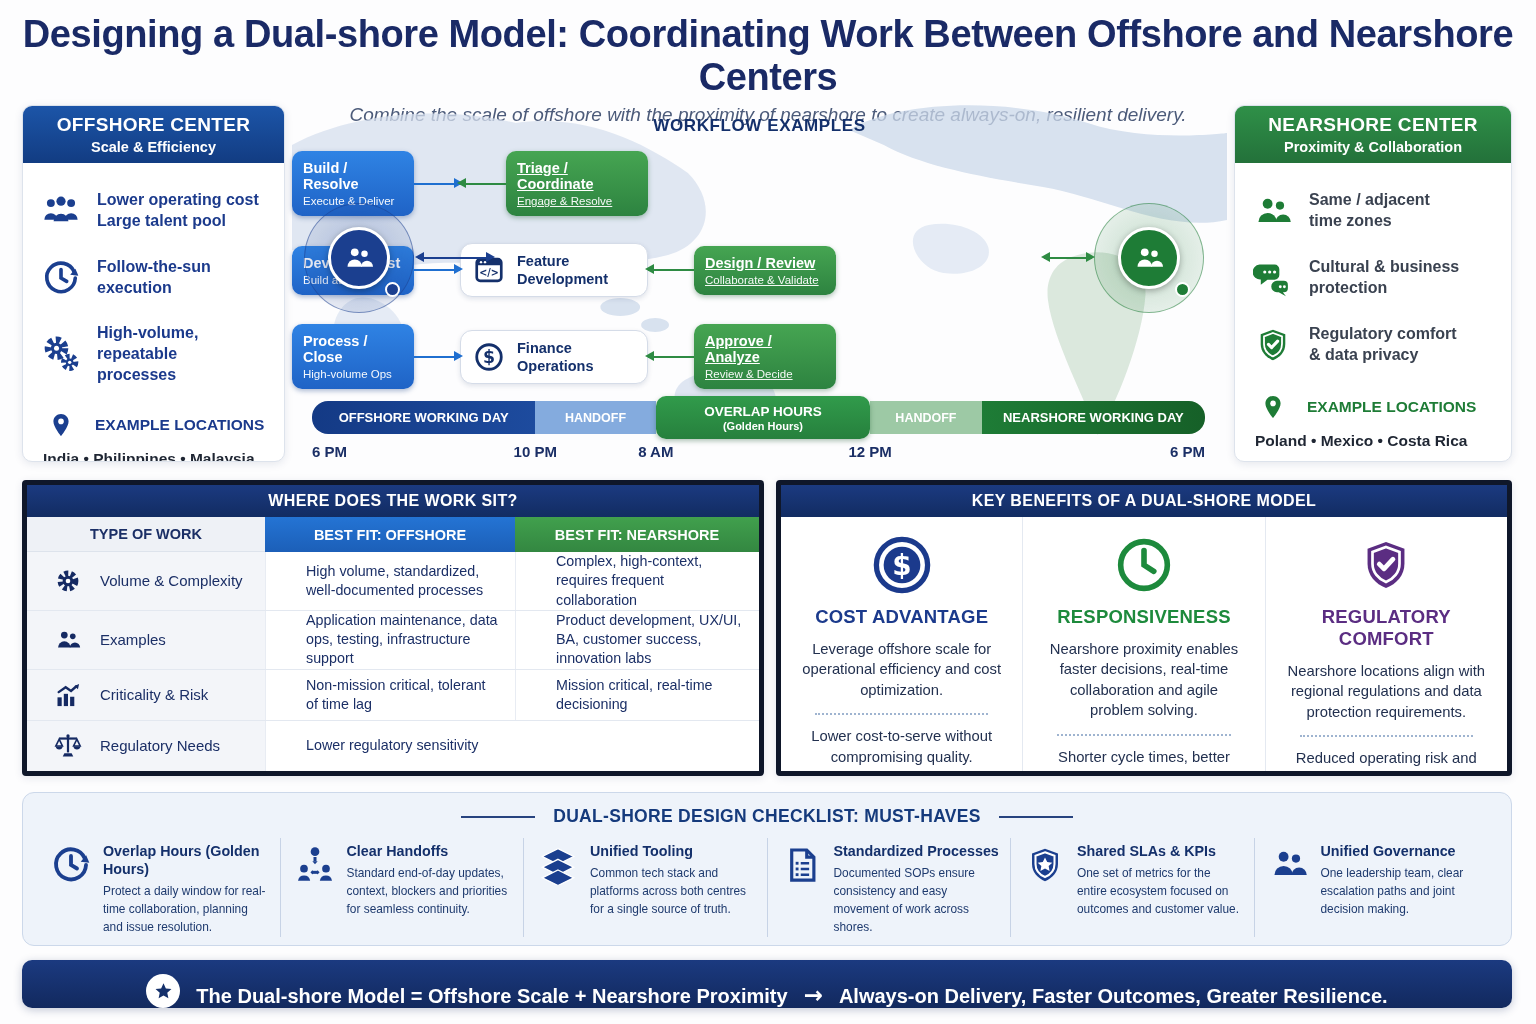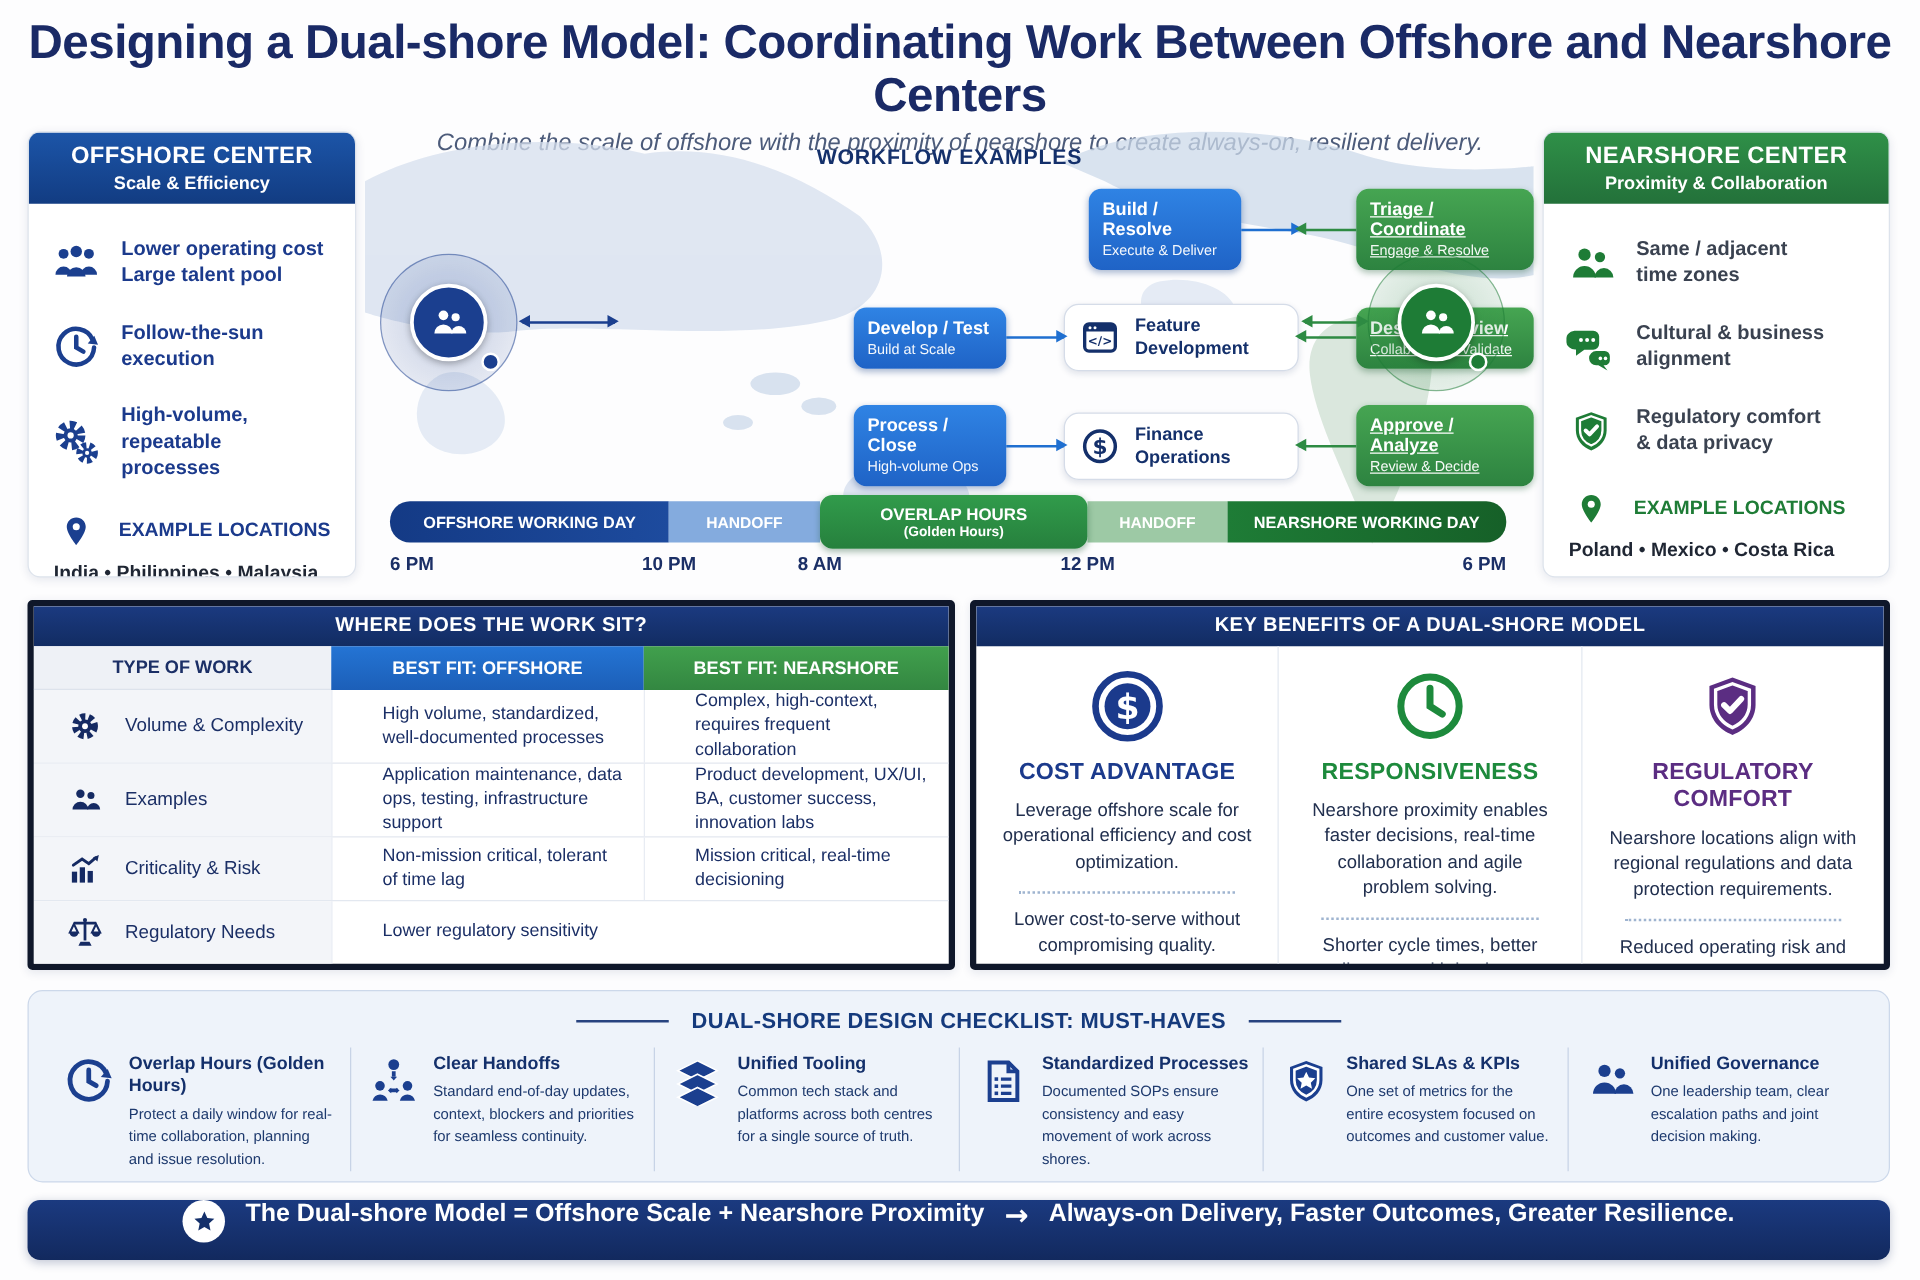--- a/index.html
+++ b/index.html
@@ -34,21 +34,21 @@
   .loc-head .p-icon { width:42px; }
   .loc-head.navy { color:#1b3a8c; } .loc-head.green { color:#1e7c36; }
   .loc-list { font-size:15.5px; color:#1f2633; margin-top:9px; padding-left:3px; font-weight:600; }
 
   
   .mid { flex:1; position:relative; }
   .mapbg { position:absolute; inset:0; width:100%; height:100%; }
   .wf-title { position:absolute; top:11px; left:0; right:0; text-align:center;
               font-size:17px; font-weight:bold; color:#14306b; letter-spacing:.6px; }
   .wf-rows { position:absolute; top:46px; left:0; right:0; display:flex;
-             flex-direction:column; gap:27px; align-items:flex-end; }
+             flex-direction:column; gap:27px; align-items:flex-start; }
   .wf-row { display:flex; align-items:stretch; }
   .wf-box { border-radius:10px; color:#fff; padding:9px 11px; align-self:center; }
   .wf-box.blue { width:122px; background:linear-gradient(180deg,#2f83e4,#1f63c6);
                  box-shadow:0 2px 5px rgba(20,60,130,.35); }
   .wf-box.green { width:142px; background:linear-gradient(180deg,#46a552,#2d8340);
                   box-shadow:0 2px 5px rgba(25,90,45,.35);text-decoration:underline; }
   .wb-t { font-size:14.5px; font-weight:bold; }
   .wb-s { font-size:11.5px; margin-top:3px; opacity:.95; }
   .wf-box.center { width:188px; background:#fff; border:1.5px solid #d5dce8; border-radius:12px;
                    display:flex; align-items:center; gap:12px; padding:8px 12px;
@@ -150,21 +150,21 @@
   .cl-items { display:flex; margin-top:11px; }
   .cl-item { flex:1; display:flex; gap:11px; padding:4px 10px 0 13px; }
   .cl-item + .cl-item { border-left:1px solid #c7d3e6; }
   .cl-icon { width:42px; flex:none; color:#1b3f8f; padding-top:3px; display:flex; justify-content:center; align-items:flex-start; }
   .cl-t { font-size:14.3px; font-weight:bold; color:#14306b; }
   .cl-d { font-size:11.9px; color:#1e3a6e; margin-top:5px; line-height:1.5; }
 
   
   .footer { position:absolute; top:960px; left:22px; right:24px; height:48px;
             background:linear-gradient(180deg,#1b3a80,#12295e); border-radius:10px;
-            display:flex; align-items:flex-start; justify-content:center; gap:16px; color:#fff;
+            display:flex; align-items:flex-end; justify-content:center; gap:16px; color:#fff;
             box-shadow:0 2px 8px rgba(20,40,90,.25); }
   .f-star { width:34px; height:34px; border-radius:50%; background:#fff; flex:none;
             display:flex; align-items:center; justify-content:center; color:#14306b; }
   .f-text { font-size:20px; font-weight:bold; }
   .f-arrow { font-size:23px; font-weight:bold; font-family:"DejaVu Sans",sans-serif; }
 
   svg.ic { display:block; }
 </style>
 </head>
 <body>
@@ -503,21 +503,21 @@
           </span>
         </div>
         <div class="p-item">
           <span class="p-icon" style="color:#1e7c36">
               <svg class="ic" width="40" height="38">
                 <use href="#sym-chat"></use>
               </svg>
             </span>
           <span class="p-text dark">
             <span class="p-line">Cultural &amp; business</span>
-            <span class="p-line">alignment</span>
+            <span class="p-line">protection</span>
           </span>
         </div>
         <div class="p-item">
           <span class="p-icon" style="color:#1e7c36">
               <svg class="ic" width="36" height="38">
                 <use href="#sym-shieldgen"></use>
               </svg>
             </span>
           <span class="p-text dark">
             <span class="p-line">Regulatory comfort</span>

